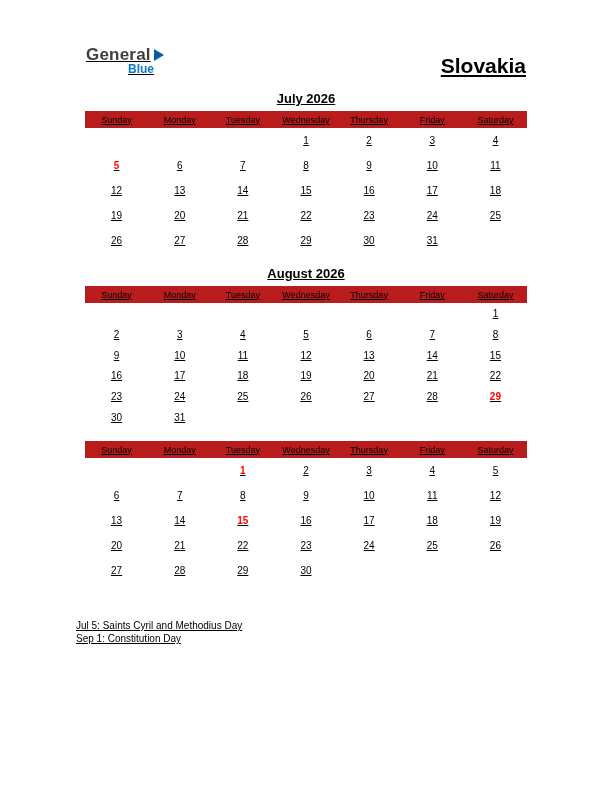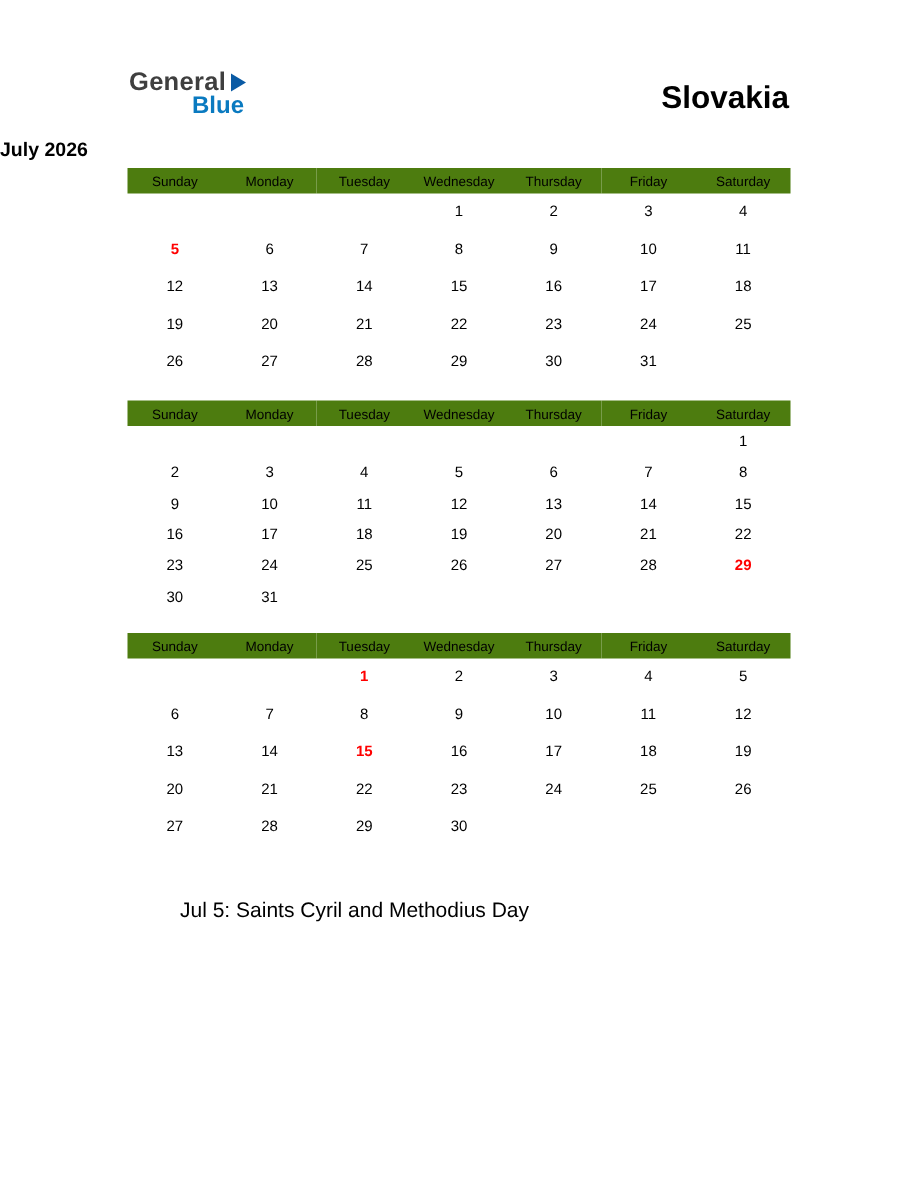--- a/index.html
+++ b/index.html
@@ -5,20 +5,21 @@
   * { margin: 0; padding: 0; box-sizing: border-box; }
   html, body { background: #ffffff; }
   body { font-family: "Liberation Sans", sans-serif; }
   .page {
     width: 612px;
     height: 792px;
     margin: 0 auto;
     background: #ffffff;
     overflow: hidden;
     position: relative;
+    text-decoration: underline;
   }
   .header {
     display: flex;
     justify-content: space-between;
     align-items: flex-start;
     padding: 46px 86px 0 86px;
   }
   .logo { line-height: 1; }
   .logo-top {
     display: flex;
@@ -29,70 +30,70 @@
     letter-spacing: 0.2px;
   }
   .logo-triangle {
     width: 0; height: 0;
     border-left: 10px solid #0a5aa4;
     border-top: 6px solid transparent;
     border-bottom: 6px solid transparent;
     margin-left: 3px;
   }
   .logo-bottom {
-    font-size: 16px;
+    font-size: 12px;
     font-weight: bold;
     color: #0a7ac0;
     margin-left: 42px;
     margin-top: 0px;
   }
   .page-title {
     font-size: 21px;
     font-weight: bold;
     color: #000000;
     margin-top: 8px;
     text-align: center;
   }
   .month { margin-top: 13px; }
   .month-title {
-    text-align: left;
+    text-align: center;
     font-size: 13px;
     font-weight: bold;
     color: #000000;
     margin-bottom: 5px;
   }
   table.calendar {
     width: 442px;
     height: 142px;
     margin: 0 auto;
     border-collapse: collapse;
     table-layout: fixed;
   }
   .calendar th {
-    background: #4d7c0f;
+    background: #b91c1c;
     font-size: 9px;
     font-weight: normal;
     color: #000000;
     height: 17px;
     text-align: center;
     vertical-align: middle;
   }
   .calendar td {
     font-size: 10px;
     color: #000000;
     text-align: center;
     vertical-align: middle;
   }
   .calendar td.holiday {
     color: #ff0000;
     font-weight: bold;
   }
   .notes {
-    margin: 36px 0 0 120px;
-    font-size: 14px;
+    margin: 36px 0 0 76px;
+    font-size: 10px;
     color: #000000;
     line-height: 13px;
   }
 </style>
 </head>
 <body>
 
 <div class="page">
 
   <div class="header">
@@ -164,20 +165,21 @@
             <td>29</td>
             <td>30</td>
             <td>31</td>
             <td></td>
           </tr>
         </tbody>
       </table>
   </section>
 
   <section class="month">
+    <div class="month-title">August 2026</div>
     <table class="calendar">
         <thead>
           <tr>
             <th>Sunday</th>
             <th>Monday</th>
             <th>Tuesday</th>
             <th>Wednesday</th>
             <th>Thursday</th>
             <th>Friday</th>
             <th>Saturday</th>
@@ -300,15 +302,16 @@
             <td></td>
             <td></td>
             <td></td>
           </tr>
         </tbody>
       </table>
   </section>
 
   <div class="notes">
     <div>Jul 5: Saints Cyril and Methodius Day</div>
+    <div>Sep 1: Constitution Day</div>
   </div>
 
 </div>
 
 </body></html>

